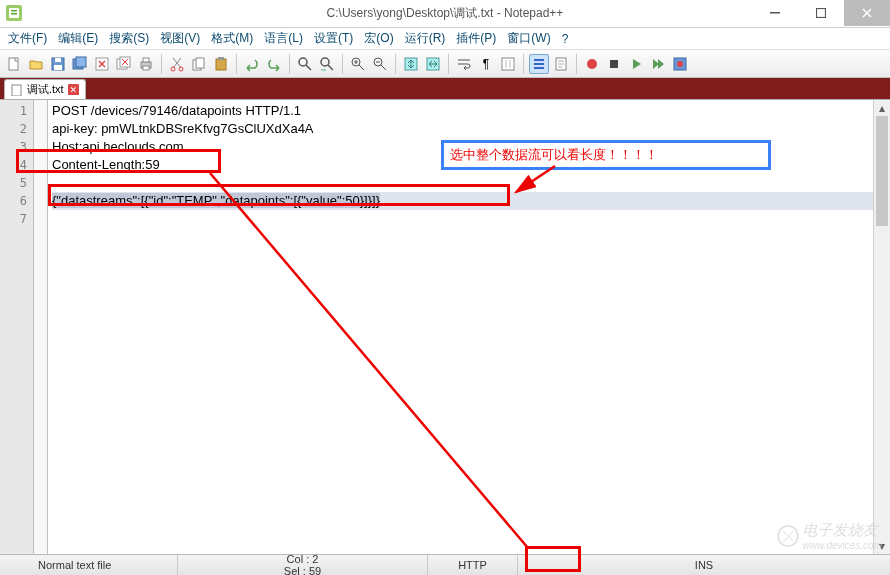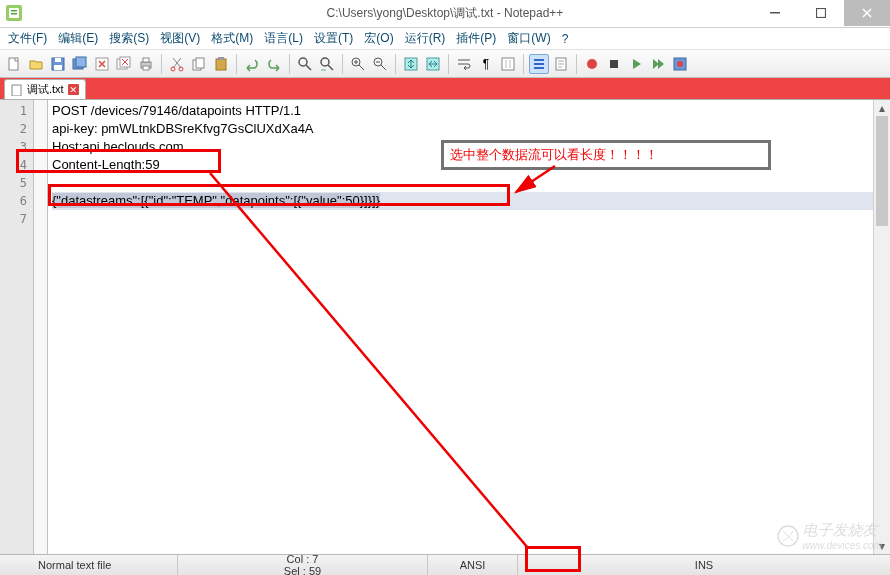--- a/index.html
+++ b/index.html
@@ -9,33 +9,33 @@
 .titlebar .title { color:#555; font-size:12px; }
 .winbtns { position:absolute; right:0; top:0; display:flex; }
 .winbtn { width:46px; height:26px; display:flex; align-items:center; justify-content:center; color:#555; font-size:13px; }
 .winbtn.close { background:#bcbcbc; color:#fff; }
 .menubar { height:22px; background:#fff; display:flex; align-items:center; padding:0 4px; gap:3px; color:#0c4a6e; border-bottom:1px solid #e0e0e0;}
 .menubar span { padding:2px 4px; cursor:default; }
 .toolbar { height:28px; background:linear-gradient(#fdfdfd,#ececec); border-bottom:1px solid #c0c0c0; display:flex; align-items:center; padding:0 4px; gap:2px; }
 .toolbar .sep { width:1px; height:20px; background:#c8c8c8; margin:0 3px; }
 .tbtn { width:20px; height:20px; display:flex; align-items:center; justify-content:center; border-radius:2px; }
 .tbtn svg { width:16px; height:16px; }
-.tabbar { height:22px; background:#ef4444; border-bottom:1px solid #b0b0b0; display:flex; align-items:flex-end; padding-left:4px;}
+.tabbar { height:22px; background:#7f1d1d; border-bottom:1px solid #b0b0b0; display:flex; align-items:flex-end; padding-left:4px;}
 .tab { height:20px; background:#fff; border:1px solid #b0b0b0; border-bottom:none; border-radius:3px 3px 0 0; display:flex; align-items:center; padding:0 6px; gap:4px; font-size:11px;}
 .tab .tabclose { width:11px; height:11px; background:#d44; color:#fff; display:flex; align-items:center; justify-content:center; font-size:9px; border-radius:1px;}
 .editor { display:flex; height:454px; background:#fff; position:relative; }
 .gutter { width:34px; background:#e8e8e8; border-right:1px solid #c0c0c0; padding-top:2px; }
 .gutter div { height:18px; text-align:right; padding-right:6px; color:#808080; font-family:Consolas,monospace; font-size:12px; line-height:18px;}
 .foldcol { width:14px; background:#f8f8f8; border-right:1px solid #c0c0c0; }
 .code { flex:1; padding:2px 0 0 4px; font-family:Consolas,monospace; font-size:13px; line-height:18px; position:relative; }
 .code .line { height:18px; white-space:pre; }
 .code .line.sel { background:#e0e4ee; }
 .code .line.sel .seltext { background:#c0c8d8; }
 .highlight-box { position:absolute; border:3px solid #e00; pointer-events:none; }
-.callout { position:absolute; border:3px solid #737373; background:#fff; padding:3px 6px; color:#e00; font-size:13px; }
+.callout { position:absolute; border:3px solid #3b82f6; background:#fff; padding:3px 6px; color:#e00; font-size:13px; }
 .statusbar { height:21px; background:linear-gradient(#f4f4f4,#e4e4e4); border-top:1px solid #b8b8b8; display:flex; align-items:center; font-size:11px; color:#333; }
 .statusbar .cell { padding:0 10px; border-right:1px solid #c8c8c8; height:100%; display:flex; align-items:center; }
 .scrollbar-v { position:absolute; right:0; top:100px; bottom:21px; width:17px; background:#f0f0f0; border-left:1px solid #d0d0d0;}
 .scrollbar-v .thumb { position:absolute; top:16px; left:2px; right:2px; height:110px; background:#c8c8c8; border-radius:0;}
 .scrollbar-v .arr { position:absolute; left:0; right:0; height:16px; display:flex; align-items:center; justify-content:center; color:#606060;}
 .watermark { position:absolute; right:8px; bottom:24px; color:#d0d0d0; font-size:14px; font-style:italic; display:flex; align-items:flex-start; gap:0; opacity:.7;}
 svg.arrow { position:absolute; pointer-events:none; }
 </style>
 </head>
 <body>
@@ -320,19 +320,19 @@
   <div>
     <div style="font-size:15px;">电子发烧友</div>
     <div style="font-size:10px;">www.devices.com</div>
   </div>
 </div>
 
 <div class="statusbar">
   <div class="cell" style="width:150px;margin-left:28px;">Normal text file</div>
   <div class="cell" style="width:250px;justify-content:center;flex-direction:column;">
     <span>Ln : 6</span>
-    <span>Col : 7</span>
+    <span>Col : 2</span>
     <span>Sel : 59</span>
     <span>0</span>
   </div>
-  <div class="cell" style="width:90px;justify-content:center;">ANSI</div>
+  <div class="cell" style="width:90px;justify-content:center;">HTTP</div>
   <div class="cell" style="flex:1;justify-content:center;border-right:none;">INS</div>
 </div>
 
 </body></html>

